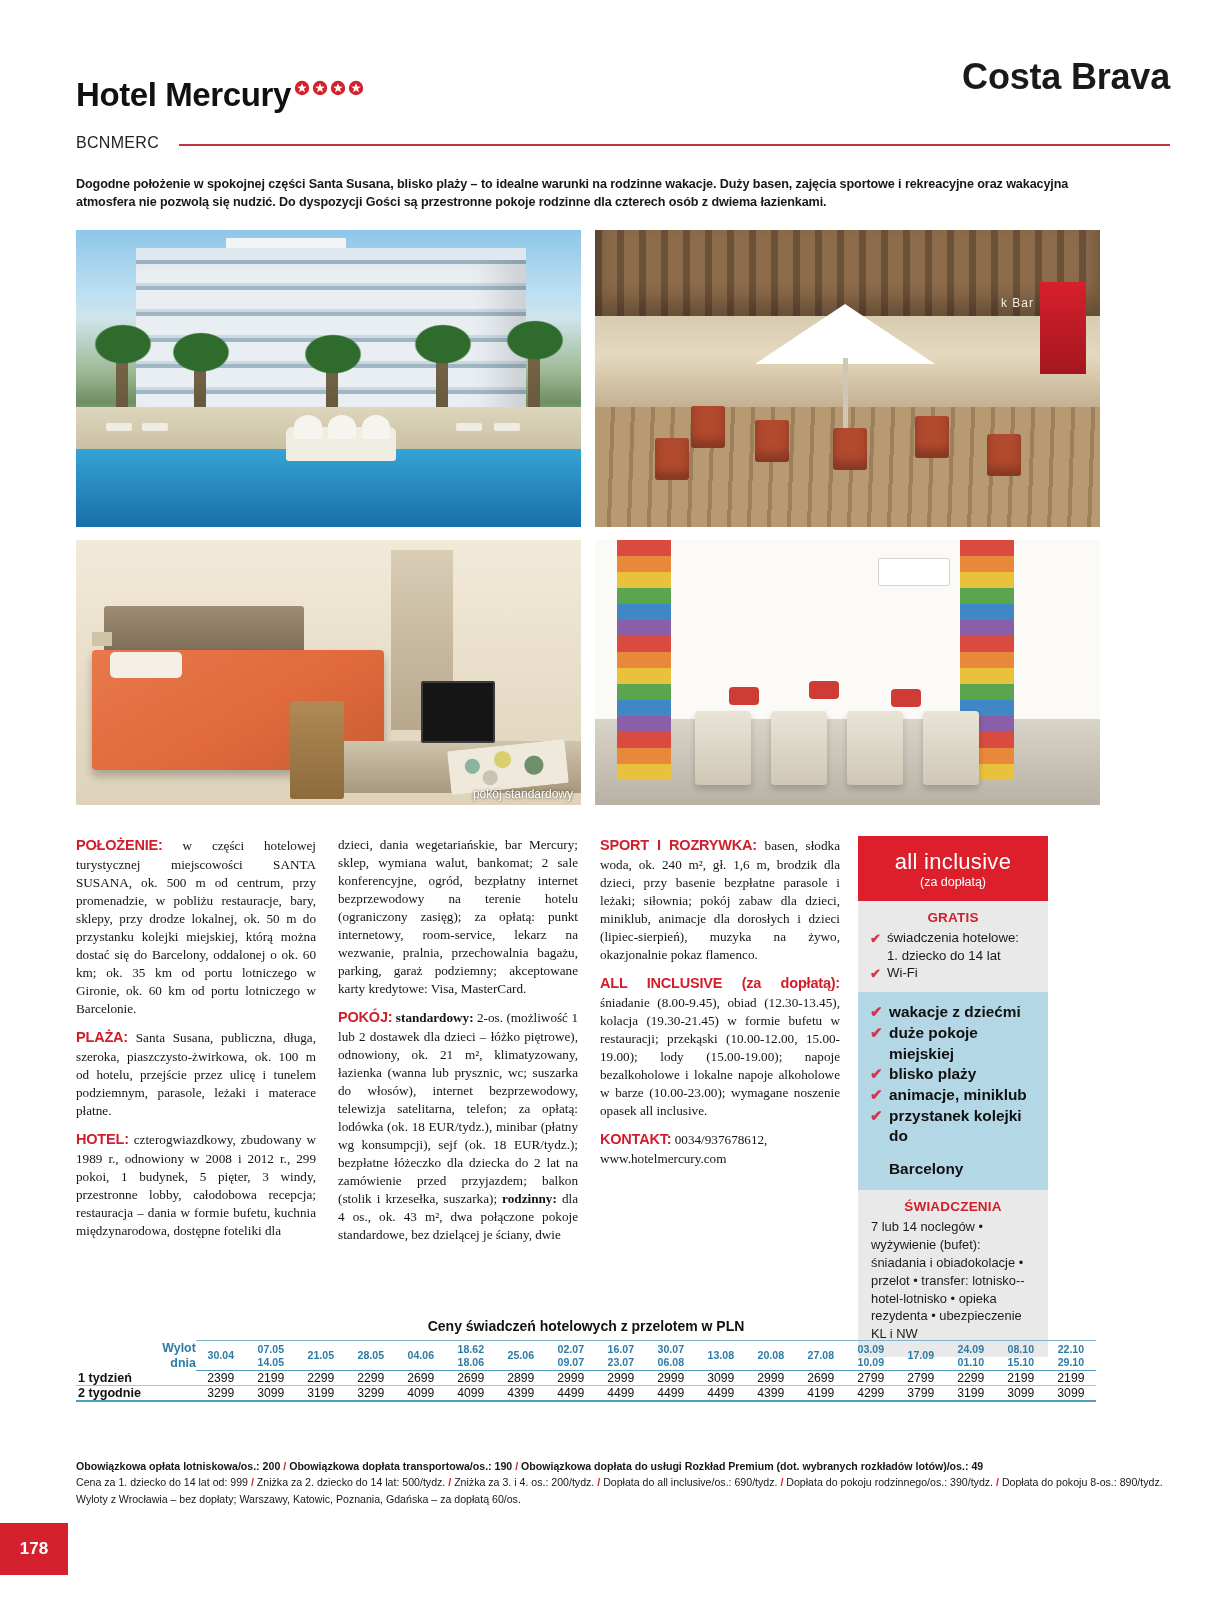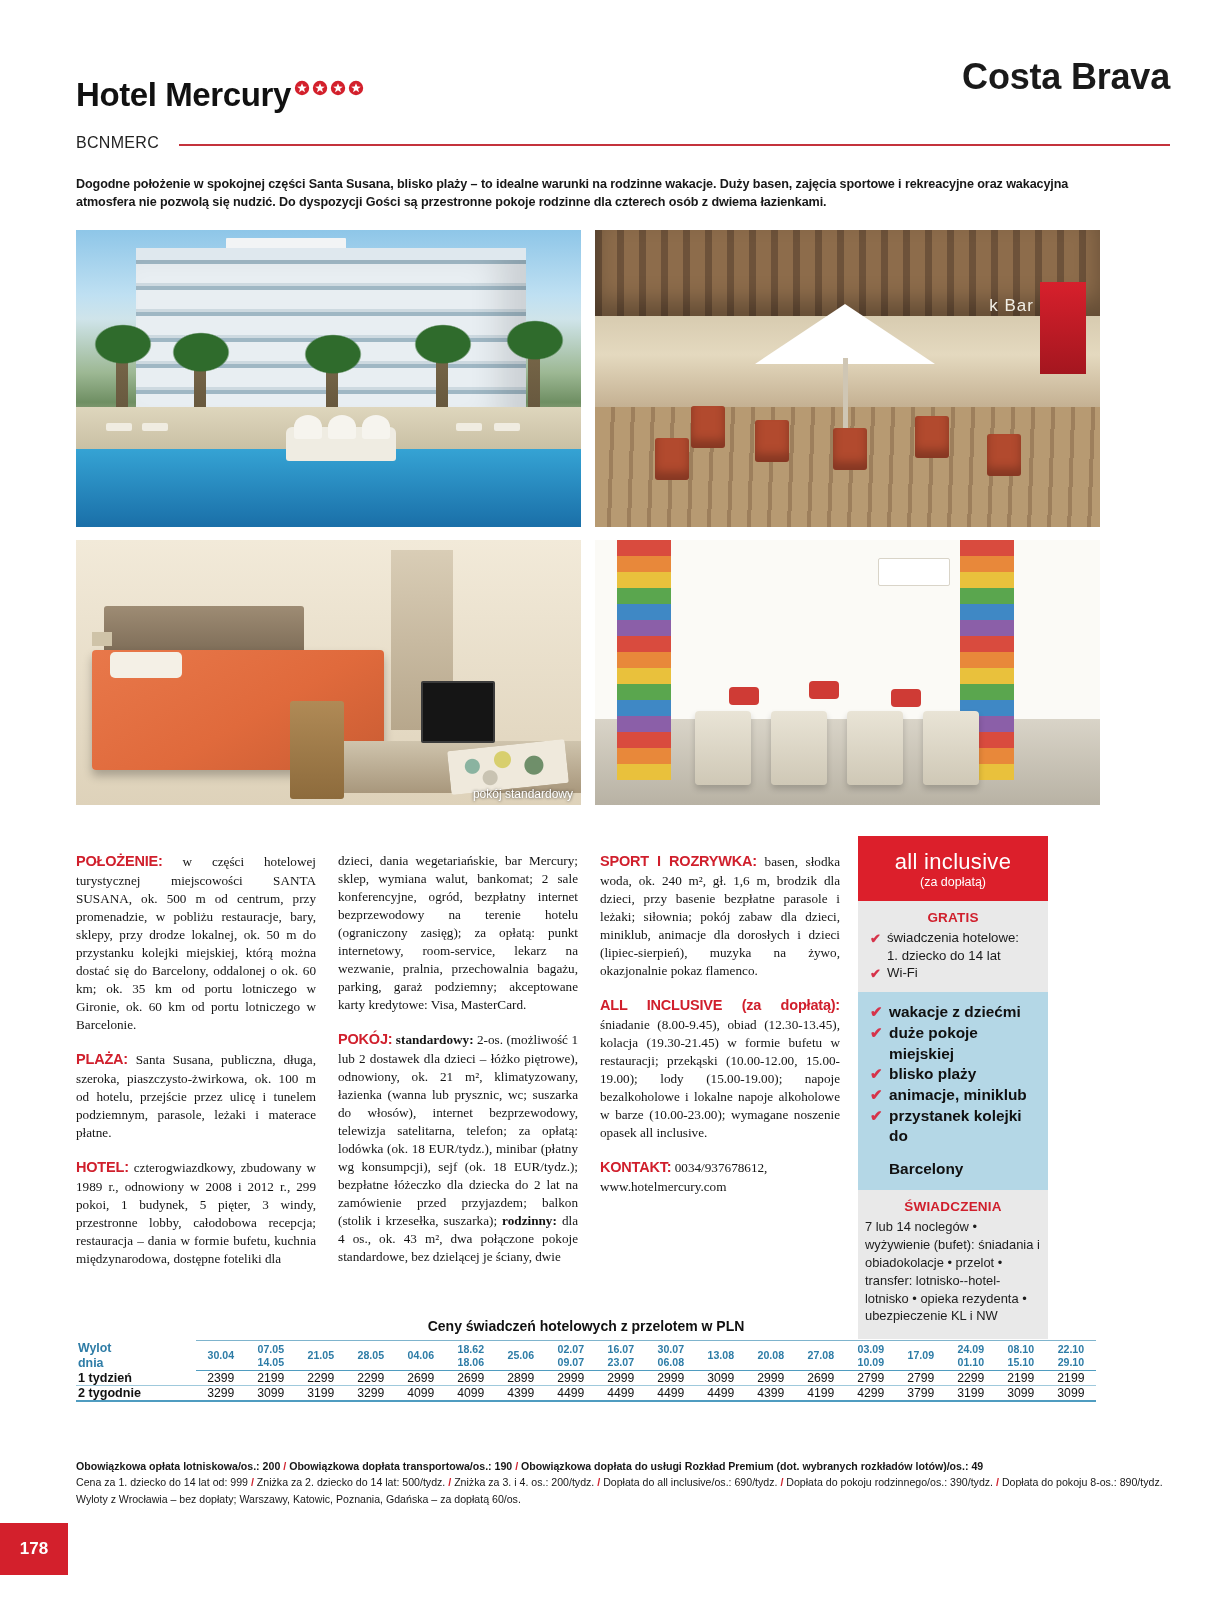--- a/index.html
+++ b/index.html
@@ -189,21 +189,21 @@
   .ph2 .chair{
     position:absolute; width:34px; height:42px; background:#b24a2e; border-radius:3px;
     box-shadow: inset 0 -8px 10px rgba(0,0,0,.25);
   }
   .ph2 .banner{
     position:absolute; right:14px; top:52px; width:46px; height:92px;
     background:linear-gradient(#d7202c,#a4161f); color:#fff;
   }
   .ph2 .bartxt{
     position:absolute; right:66px; top:66px; color:#f2efe6;
-    font-family:"Liberation Sans",sans-serif; font-size:17px; letter-spacing:1px;
+    font-family:"Liberation Sans",sans-serif; font-size:12px; letter-spacing:1px;
   }
 
   
   .ph3 { background: linear-gradient(#efe7d6 0%, #e6dcc6 45%, #cfc2a8 70%, #a9978c 100%); }
   .ph3 .wall{ position:absolute; inset:0; background:linear-gradient(#f2ead9,#ded2ba); }
   .ph3 .headboard{
     position:absolute; left:28px; top:66px; width:200px; height:48px;
     background:linear-gradient(#9e8c74,#7d6c57); border-radius:3px;
   }
   .ph3 .bed{
@@ -281,21 +281,21 @@
   .cols {
     position: absolute;
     top: 836px;
     left: 76px;
     width: 764px;
     display: flex;
     gap: 22px;
   }
   .col { width: 240px; }
   .col p {
-    margin: 16px 0 10px 0;
+    margin: 0 0 10px 0;
     font-family: "Liberation Serif", serif;
     font-size: 13.2px;
     line-height: 1.365;
     color: #141414;
     text-align: justify;
     hyphens: auto;
   }
   .hdr {
     font-family: "Liberation Sans", sans-serif;
     font-weight: bold;
@@ -365,21 +365,21 @@
     font-weight: bold;
     font-size: 15.4px;
     line-height: 1.34;
     color: #101010;
     padding-left: 19px;
   }
   .panel-features .tick { font-size: 15px; top: 0px; }
   .panel-features .sub { padding-left: 19px; font-weight: bold; margin-top: 12px; }
   .panel-swiad {
     background: #e9e9e9;
-    padding: 9px 7px 14px;
+    padding: 9px 13px 14px;
   }
   .swiad-text {
     font-family: "Liberation Sans", sans-serif;
     font-size: 12.9px;
     line-height: 1.38;
     color: #1c1c1c;
   }
 
   
   .table-wrap {
@@ -410,21 +410,21 @@
     font-size: 10.6px;
     font-weight: bold;
     line-height: 1.22;
     padding: 6px 0 7px;
     border-top: 1.4px solid #7fb4cd;
     border-bottom: 1.8px solid #4f9cc0;
   }
   .hrow th.rowlabel {
     color: #2e7ca6;
     font-size: 12.4px;
-    text-align: left;
+    text-align: right;
     padding-left: 2px;
     border-top: none;
     border-bottom: none;
   }
   .prow td {
     font-size: 12.2px;
     color: #111;
     font-weight: bold;
     padding: 7px 0 7px;
     border-bottom: 1.4px solid #9fc9dc;

